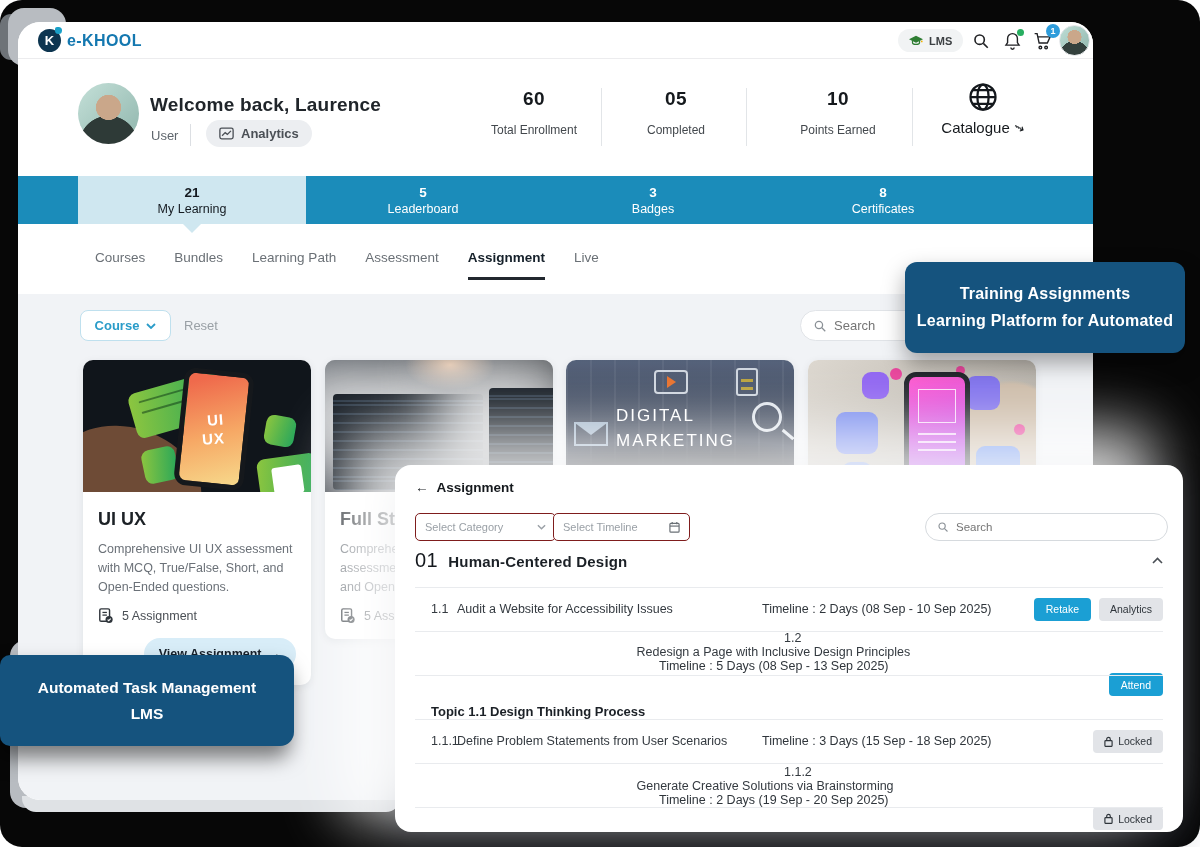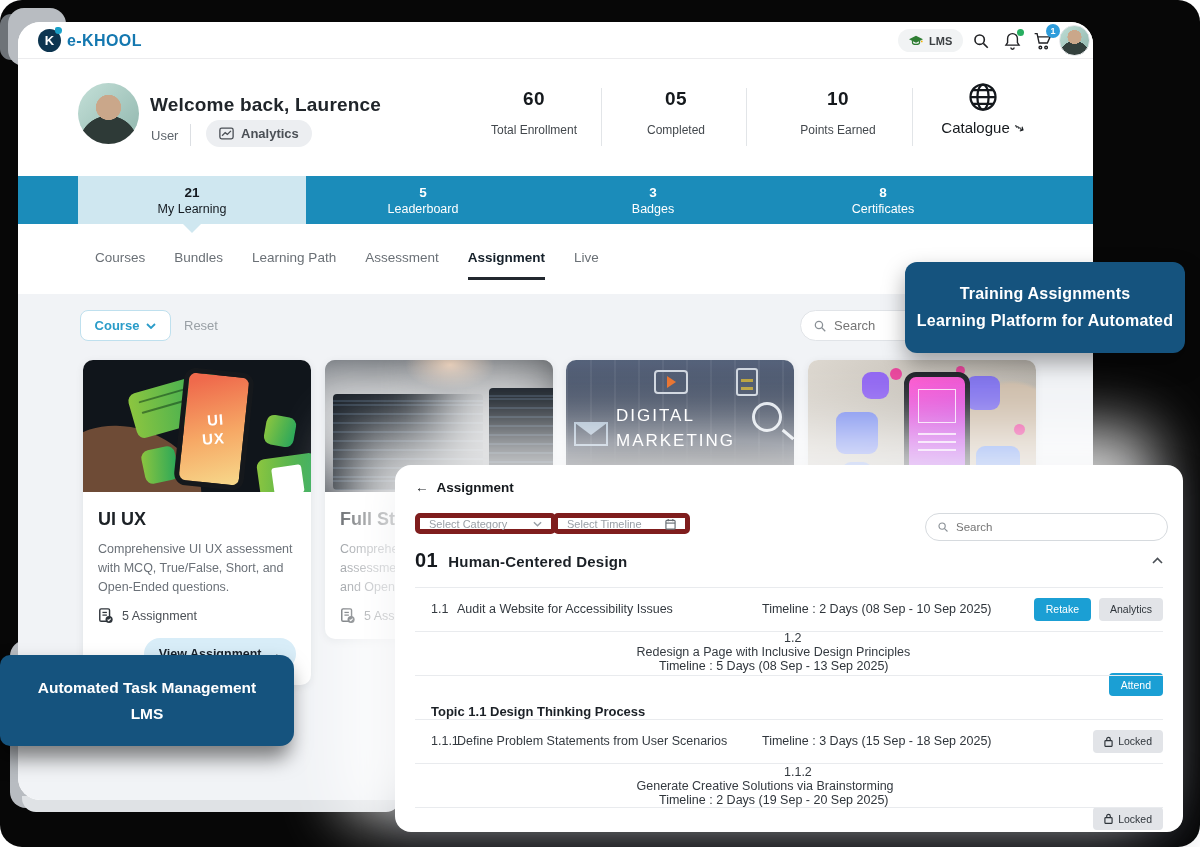--- a/index.html
+++ b/index.html
@@ -130,25 +130,25 @@
 
   
   .callout { background:#15537e; color:#fff; z-index:30; border-radius:12px; display:flex; flex-direction:column; align-items:center; justify-content:center; text-align:center; line-height:1.65; }
   .callout-right { left:905px; top:262px; width:280px; height:91px; font-size:16px; font-weight:bold; letter-spacing:.2px; box-shadow:0 10px 22px rgba(0,0,0,.35); }
   .callout-left { left:0px; top:655px; width:294px; height:91px; font-size:15.5px; font-weight:bold; box-shadow:-4px 12px 20px rgba(0,0,0,.5); border-radius:10px 14px 14px 10px; }
 
   
   .panel { left:395px; top:465px; width:788px; height:367px; background:#fff; border-radius:16px; z-index:20;
     box-shadow:-40px -25px 60px 12px rgba(255,255,255,.8), 0 14px 34px rgba(20,30,50,.28); }
   .panel-header { position:absolute; left:20px; top:15px; display:flex; align-items:center; gap:8px; font-size:13.5px; font-weight:bold; color:#15191d; cursor:pointer; }
-  .pselect { position:absolute; top:48px; height:21px; border:5px solid #7f1d1d; border-radius:5px; background:#fff; display:flex; align-items:center; justify-content:space-between; padding:0 9px; font-size:11px; color:#9aa0a6; cursor:pointer; }
+  .pselect { position:absolute; top:48px; height:28px; border:1px solid #7f1d1d; border-radius:5px; background:#fff; display:flex; align-items:center; justify-content:space-between; padding:0 9px; font-size:11px; color:#9aa0a6; cursor:pointer; }
   .psearch { position:absolute; left:530px; top:48px; width:243px; height:28px; border:1px solid #d6dade; border-radius:14px; display:flex; align-items:center; gap:7px; padding:0 11px; }
   .psearch input { border:none; outline:none; font-size:11.5px; color:#555; width:180px; background:transparent; font-family:inherit; }
   .section-head { position:absolute; left:20px; top:84px; display:flex; align-items:baseline; gap:10px; }
-  .section-num { font-size:20px; font-weight:bold; color:#14181d; letter-spacing:.5px; }
+  .section-num { font-size:20px; font-weight:normal; color:#14181d; letter-spacing:.5px; }
   .section-title { font-size:15px; font-weight:bold; color:#1b2026; letter-spacing:.2px; }
   .collapse-chev { position:absolute; left:757px; top:92px; cursor:pointer; }
   .pdivider { position:absolute; left:20px; width:748px; height:1px; background:#e9ebee; }
   .prow { position:absolute; left:20px; width:748px; height:44px; display:flex; align-items:center; }
   .prow .pid { width:42px; font-size:12.5px; color:#343a40; padding-left:16px; }
   .prow .ptitle { width:305px; font-size:12.5px; color:#343a40; }
   .prow .ptime { width:260px; font-size:12.5px; color:#2f353b; }
   .prow .pbtns { margin-left:auto; display:flex; gap:8px; }
   .topic-row { position:absolute; left:36px; width:732px; height:44px; display:flex; align-items:center; font-size:13px; font-weight:bold; color:#1b2026; }
   .btn-blue { height:23px; padding:0 12px; background:#1b9fd4; color:#fff; border:none; border-radius:4px; font-size:10.5px; cursor:pointer; font-family:inherit; }

